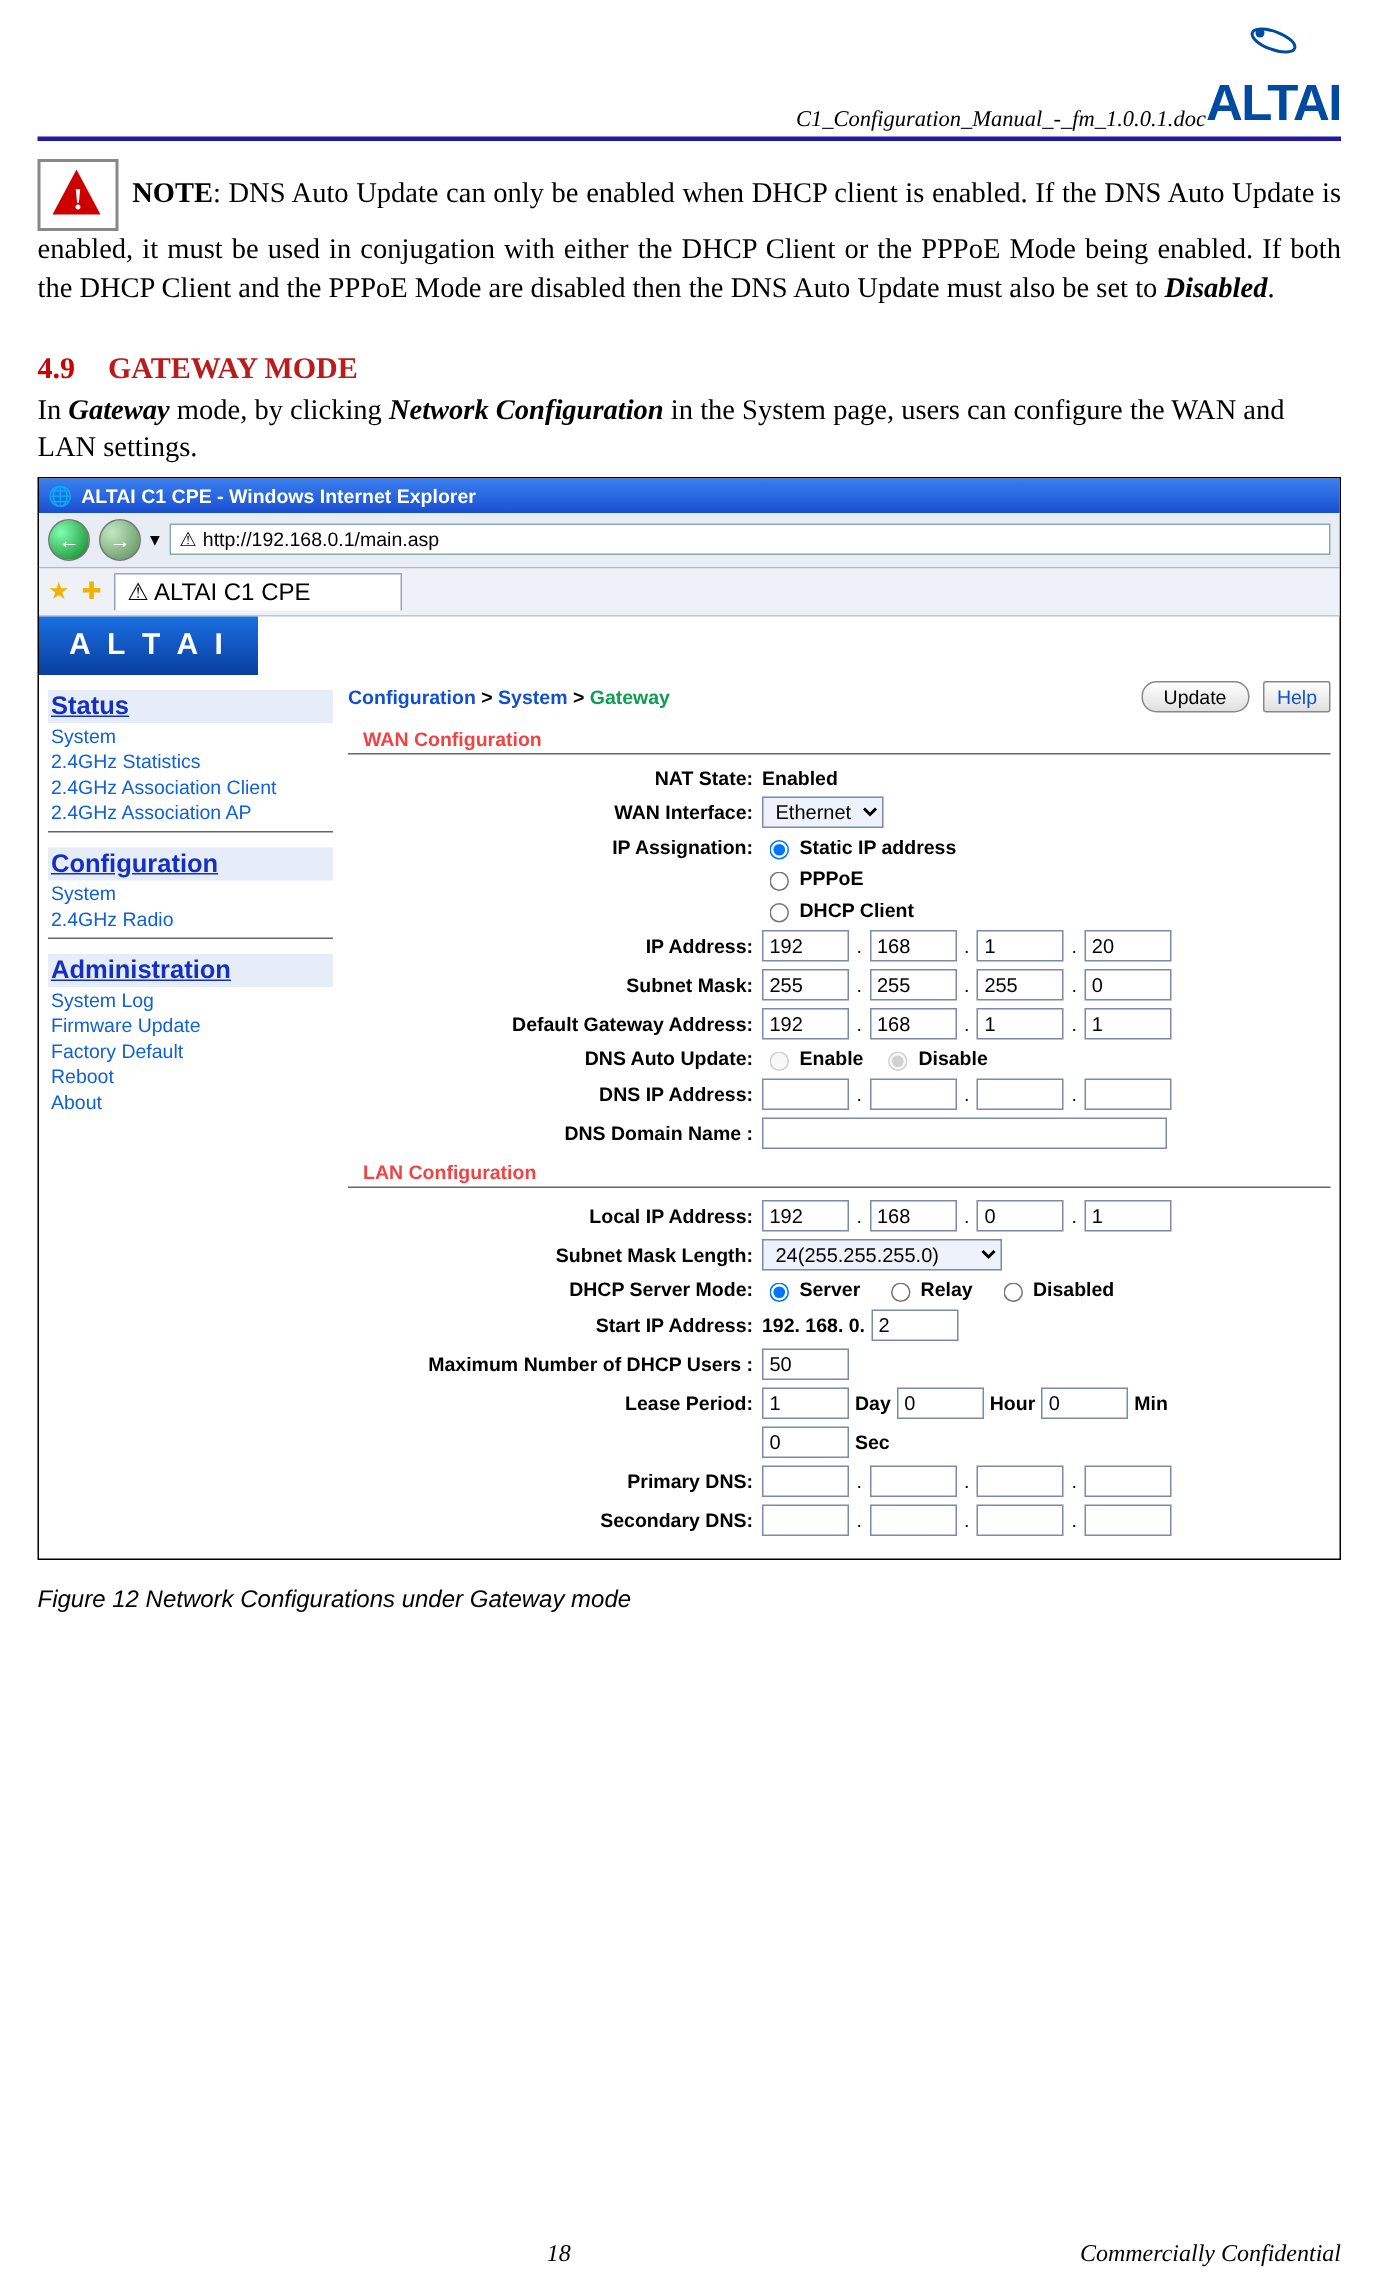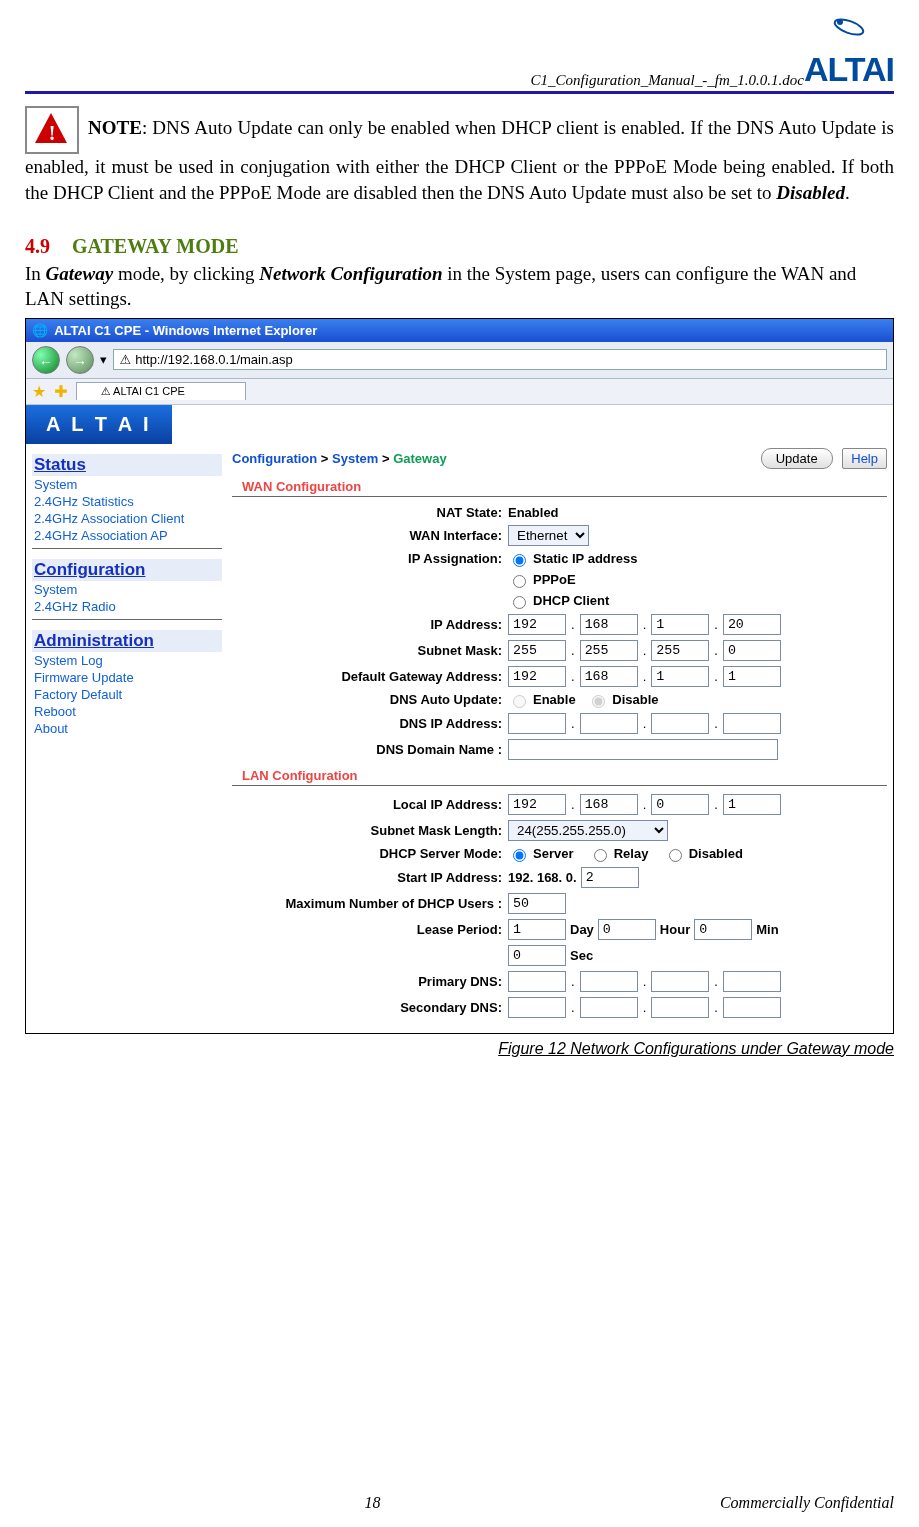--- a/index.html
+++ b/index.html
@@ -69,21 +69,21 @@
     position: absolute;
     left: 0; right: 0;
     top: 12px;
     text-align: center;
     color: #fff;
     font-weight: bold;
     font-size: 20px;
   }
 
   .section-num { font-weight: bold; color: #cc0000; font-size: 20px; }
-  .section-title { font-weight: bold; font-variant: small-caps; color: #4d7c0f; font-size: 20px; margin-left: 18px; margin-top: 28px; }
+  .section-title { font-weight: bold; font-variant: small-caps; color: #b91c1c; font-size: 20px; margin-left: 18px; margin-top: 28px; }
   .section-row { margin-top: 30px; }
 
   .gateway-desc { font-size: 19px; margin-top: 4px; line-height:1.3; }
 
   
   .screenshot {
     border: 1px solid #000;
     margin-top: 6px;
     font-family: Tahoma, Arial, sans-serif;
     font-size: 13px;
@@ -129,22 +129,22 @@
     border-bottom: 1px solid #c0c6d4;
     display: flex;
     gap: 8px;
     align-items:center;
   }
   .star { color: #f0b400; font-size: 16px; }
   .tab-cpe {
     background: #fff;
     border: 1px solid #9aa6bc;
     border-bottom: none;
-    padding: 2px 60px 2px 24px;
-    font-size: 11px;
+    padding: 2px 60px 2px 8px;
+    font-size: 16px;
   }
 
   .app-area { display: flex; }
   .sidebar {
     width: 190px;
     padding: 6px 4px 6px 6px;
     font-family: Verdana, Arial, sans-serif;
     font-size: 13px;
   }
   .sb-head {
@@ -190,32 +190,31 @@
     color: #ef4444;
     font-weight: bold;
     padding: 2px 10px;
     border-bottom: 1px solid #666;
     margin: 6px 0 8px 0;
   }
 
   .row { display: flex; align-items: center; margin: 5px 0; }
   .row .lbl { width: 270px; text-align: right; font-weight: bold; padding-right: 6px; }
   .row .val { display:flex; align-items:center; gap:4px; flex-wrap:wrap; }
-  .oct { width: 48px; border: 1px solid #7a8aa8; padding: 2px 4px; font-family: Liberation Mono, monospace; background:#fff; }
+  .oct { width: 48px; border: 1px solid #7a8aa8; padding: 2px 4px; font-family: Liberation Sans, sans-serif; background:#fff; }
   .sel { border: 1px solid #7a8aa8; background:#eef2fb; padding:1px 4px; }
   .txt { width: 260px; border: 1px solid #7a8aa8; padding: 2px 4px; background:#fff; }
   .dot { padding: 0 1px; }
 
   .caption {
-    text-align: right;
+    text-align: left;
     font-style: italic;
     font-family: Arial, sans-serif;
     font-size: 16px;
-    margin-top: 6px;
-    text-decoration: underline;
+    margin-top: 18px;
   }
 
   .footer {
     position:absolute;
     bottom: 18px;
     left: 25px; right: 25px;
     display:flex;
     justify-content:space-between;
     font-style: italic;
     font-size: 16px;

